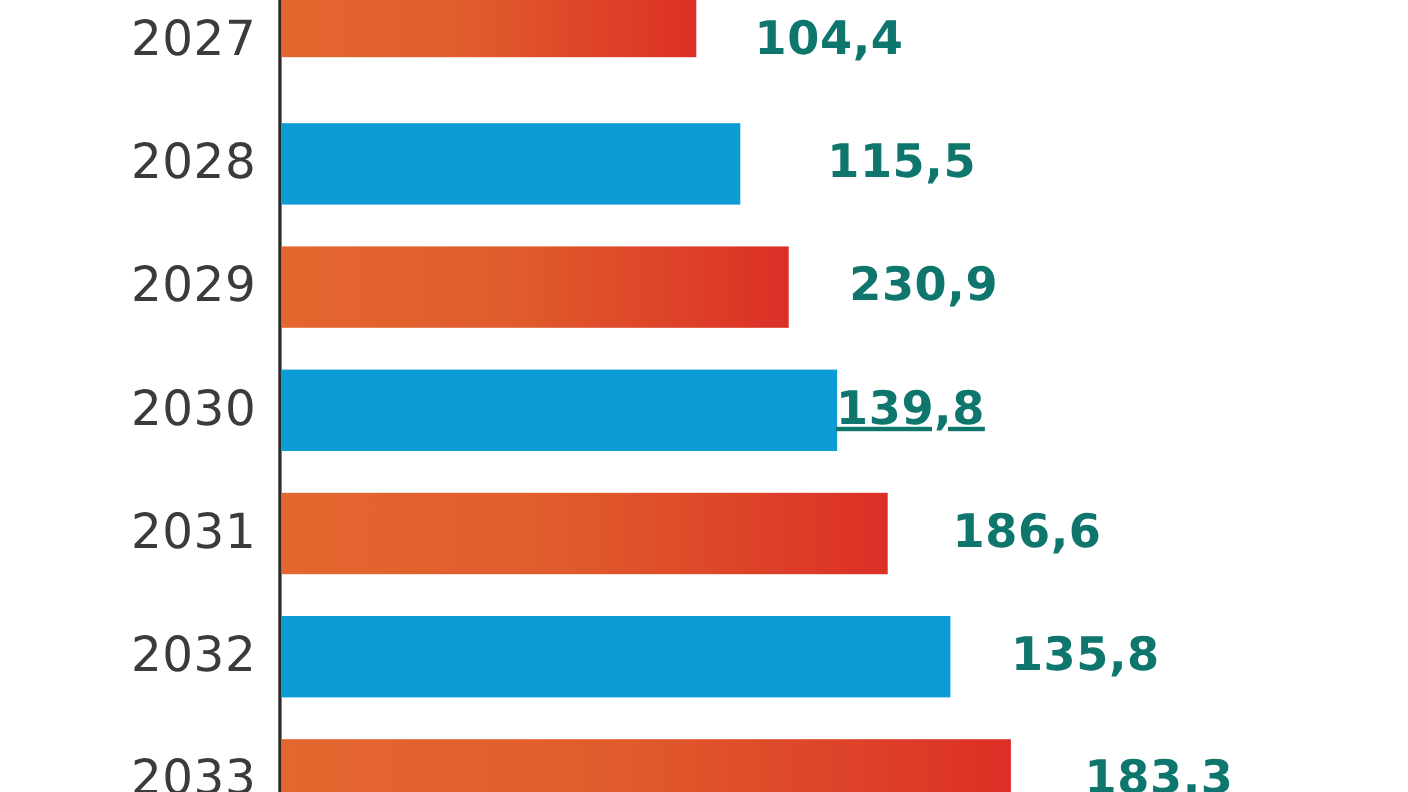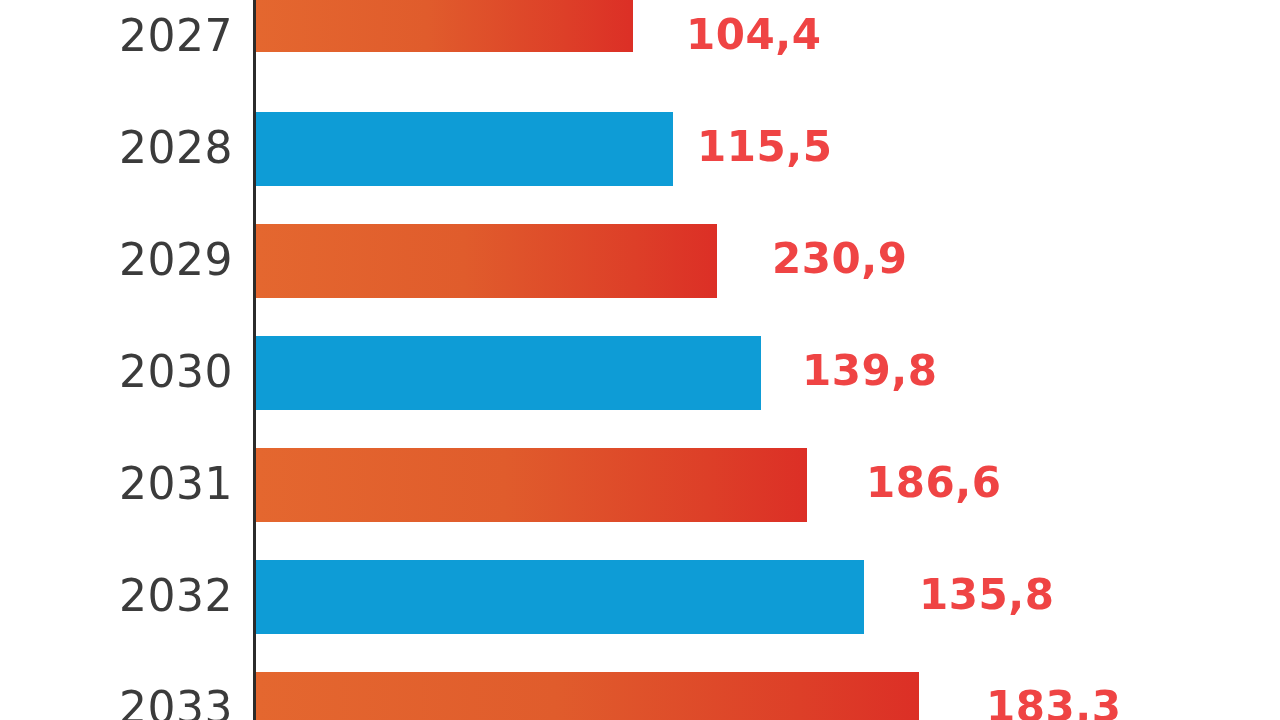--- a/index.html
+++ b/index.html
@@ -52,21 +52,21 @@
   }
   .bar.warm {
     background: linear-gradient(to right, #e4672f 0%, #e05c2c 45%, #dd3f28 82%, #dc2f26 100%);
   }
   .bar.cool {
     background: #0e9cd6;
   }
 
   .val-label {
     position: absolute;
-    color: #ef4444;
+    color: #0f766e;
     font-size: 42px;
     font-weight: bold;
     letter-spacing: 0.5px;
     white-space: nowrap;
   }
 </style>
 </head>
 <body>
 
 <div id="chart-root">
@@ -75,31 +75,31 @@
 
   <div id="rows-layer">
       <div class="bar-row" style="top: 0px;">
         <div class="bar warm" style="top: -22px; width: 377px;"></div>
         <div class="cat-label" style="top: 10px;">2027</div>
         <div class="val-label" style="top: 10px; left: 686px;">104,4</div>
       </div>
       <div class="bar-row" style="top: 0px;">
         <div class="bar cool" style="top: 112px; width: 417px;"></div>
         <div class="cat-label" style="top: 122px;">2028</div>
-        <div class="val-label" style="top: 122px; left: 697px;">115,5</div>
+        <div class="val-label" style="top: 122px; left: 752px;">115,5</div>
       </div>
       <div class="bar-row" style="top: 0px;">
         <div class="bar warm" style="top: 224px; width: 461px;"></div>
         <div class="cat-label" style="top: 234px;">2029</div>
         <div class="val-label" style="top: 234px; left: 772px;">230,9</div>
       </div>
       <div class="bar-row" style="top: 0px;">
         <div class="bar cool" style="top: 336px; width: 505px;"></div>
         <div class="cat-label" style="top: 346px;">2030</div>
-        <div class="val-label" style="top: 346px; left: 802px;">139,8</div>
+        <div class="val-label" style="top: 346px; left: 760px; text-decoration: underline;">139,8</div>
       </div>
       <div class="bar-row" style="top: 0px;">
         <div class="bar warm" style="top: 448px; width: 551px;"></div>
         <div class="cat-label" style="top: 458px;">2031</div>
         <div class="val-label" style="top: 458px; left: 866px;">186,6</div>
       </div>
       <div class="bar-row" style="top: 0px;">
         <div class="bar cool" style="top: 560px; width: 608px;"></div>
         <div class="cat-label" style="top: 570px;">2032</div>
         <div class="val-label" style="top: 570px; left: 919px;">135,8</div>

